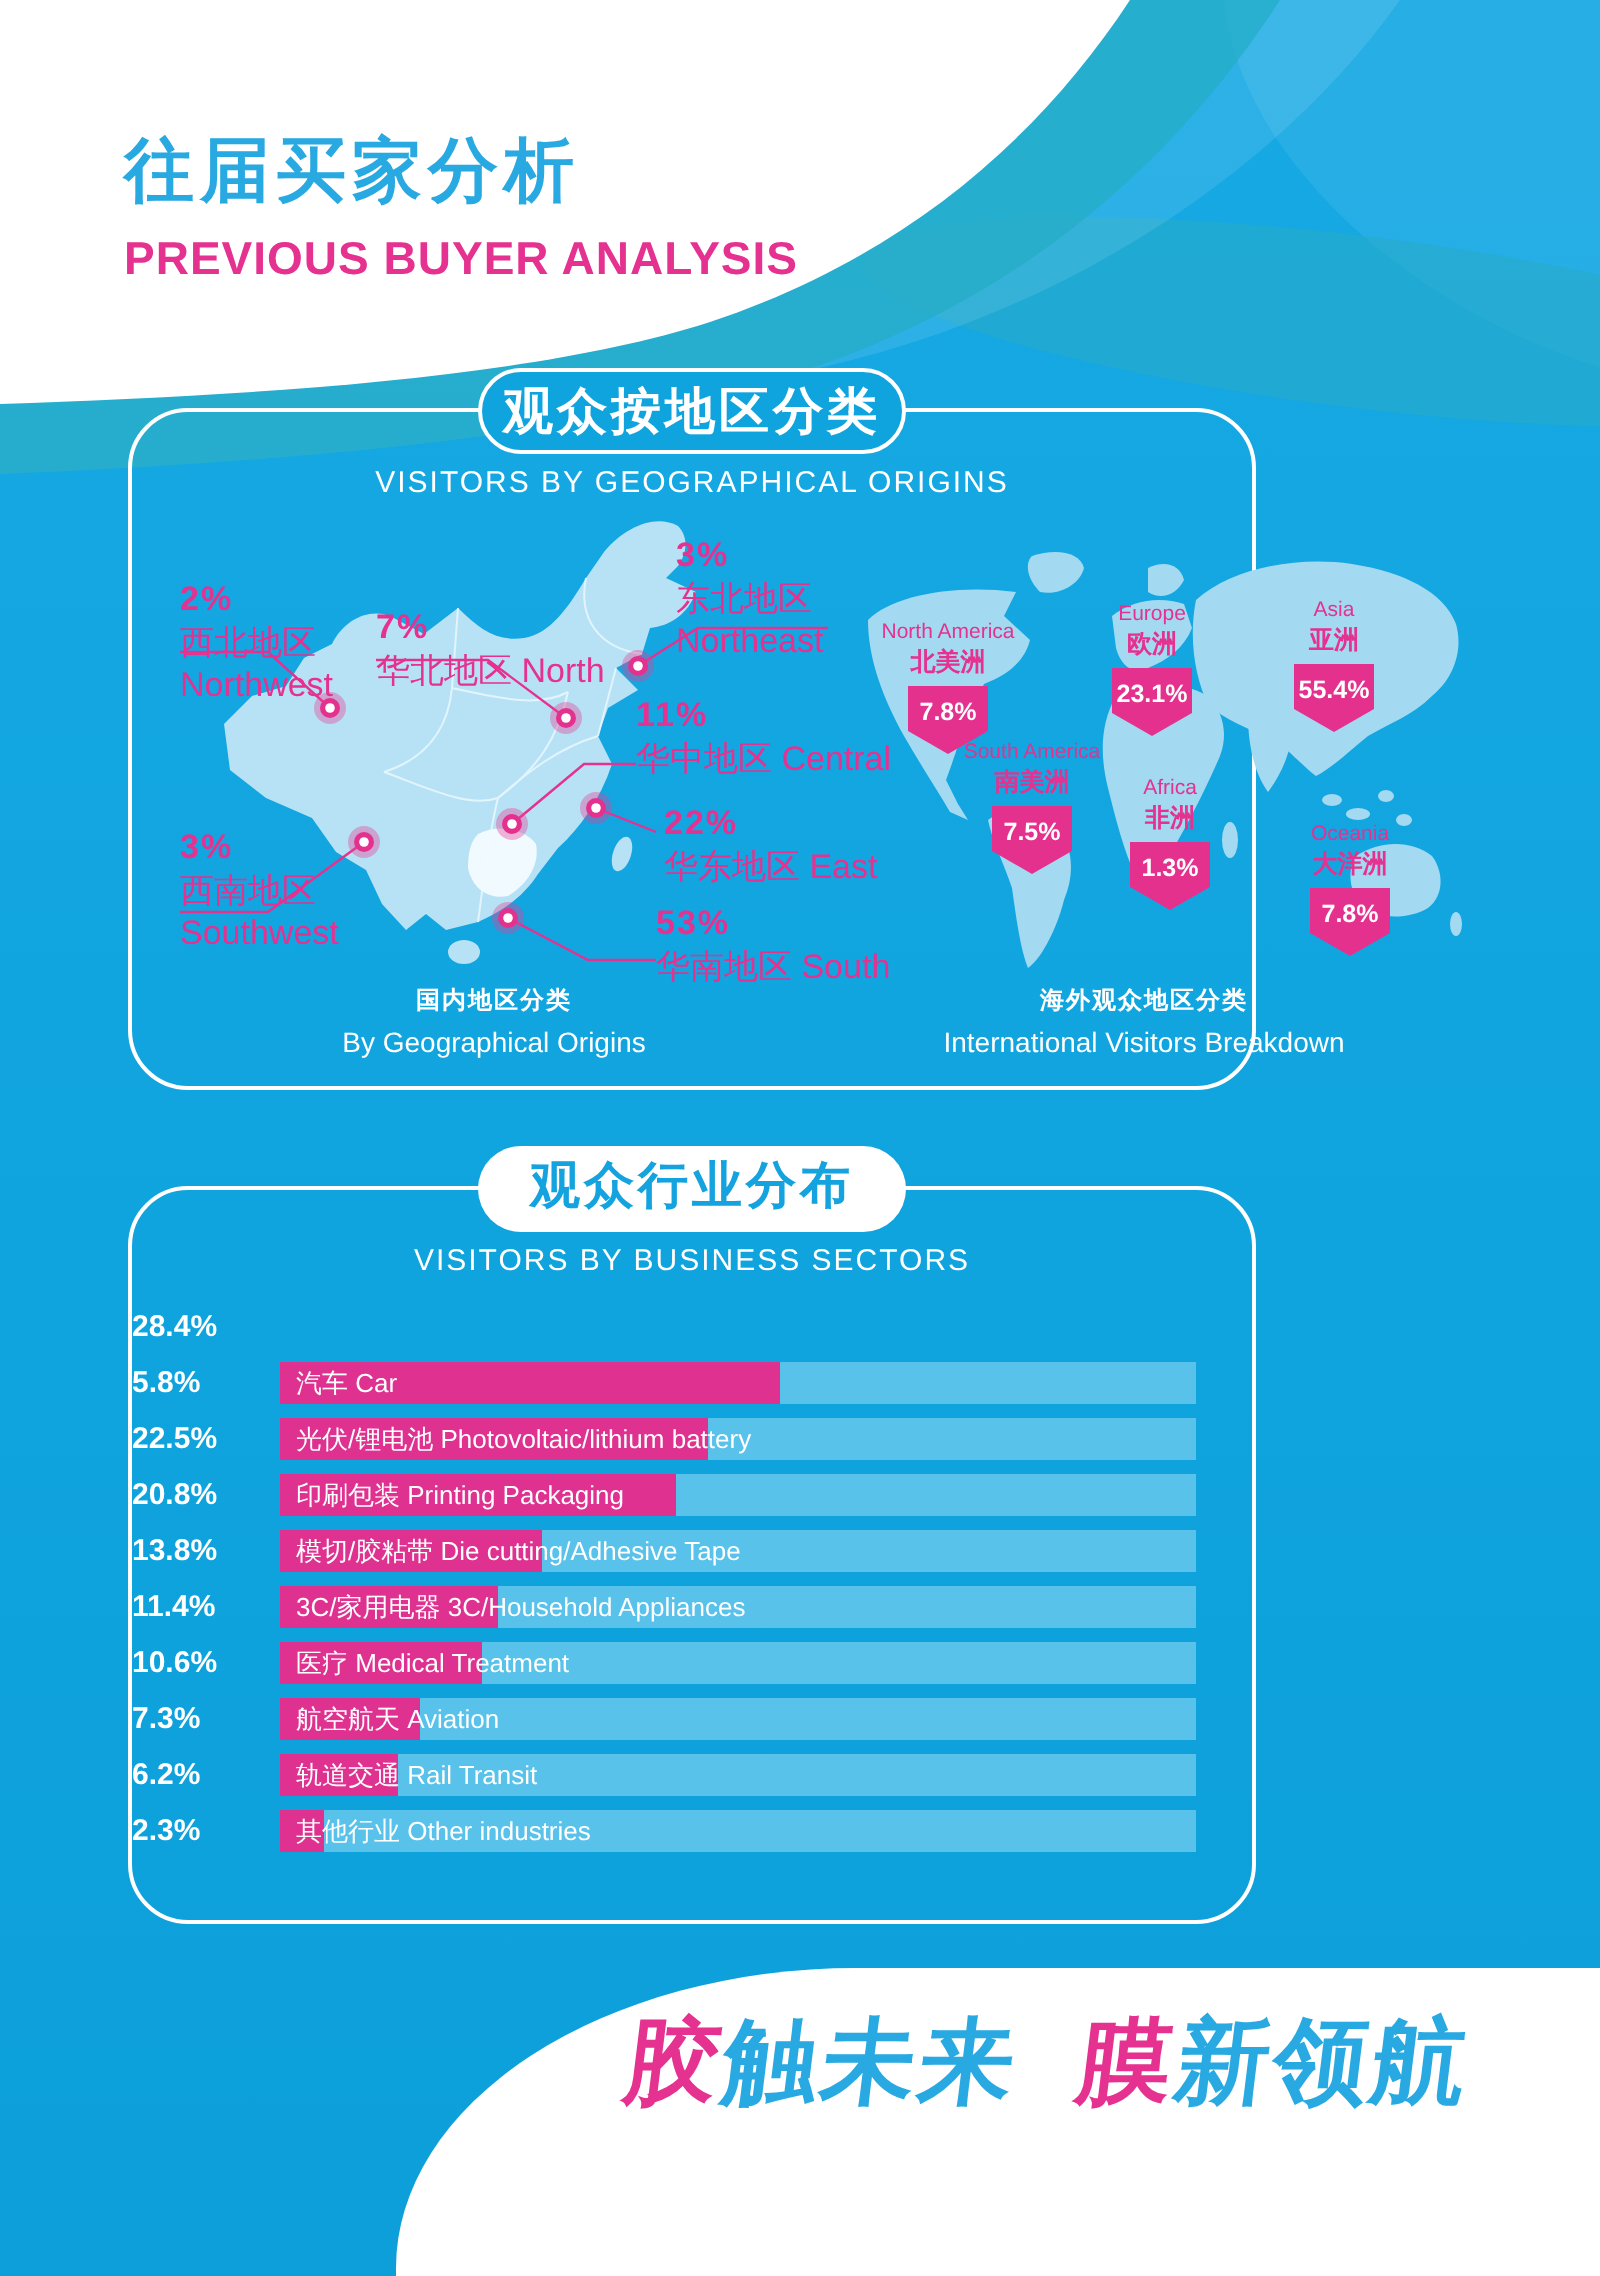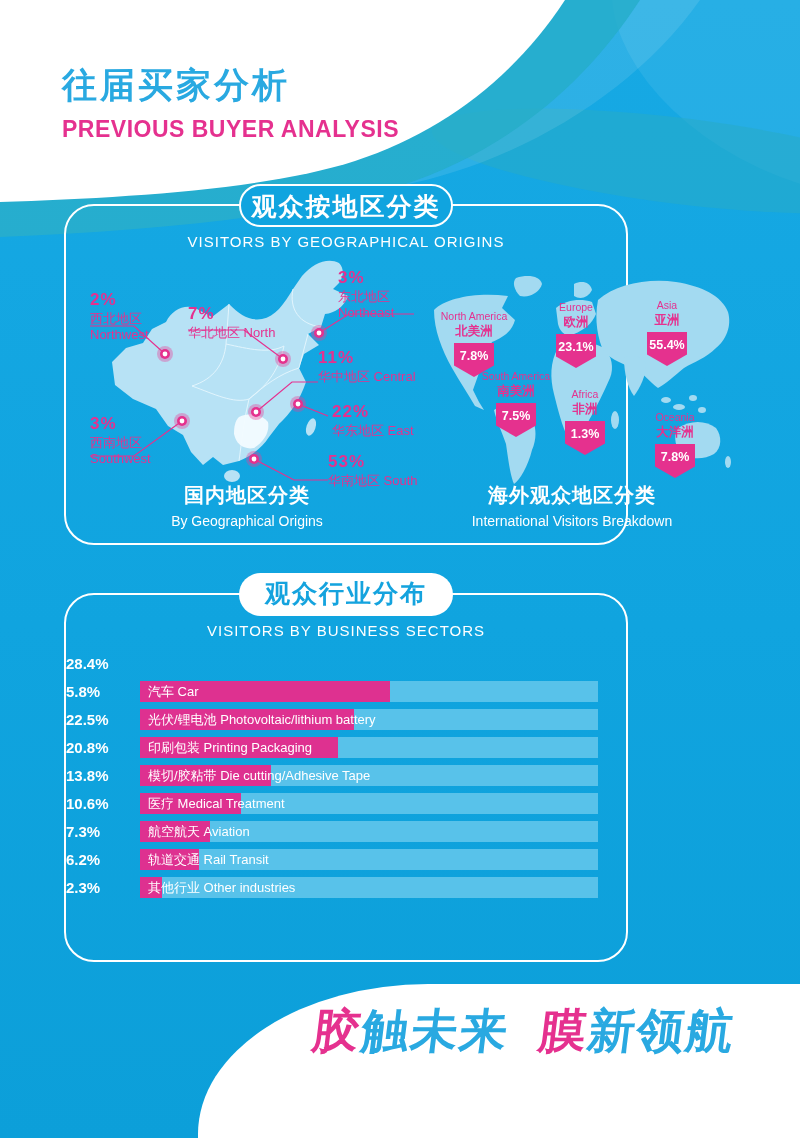--- a/index.html
+++ b/index.html
@@ -28,29 +28,29 @@
     font-size:25px; font-weight:bold; line-height:41px; letter-spacing:2px; }
   .pill-outline { border:2px solid #fff; background:#10A4DF; color:#fff; }
   .pill-solid { background:#fff; color:#14A3DE; }
   .panel-sub { text-align:center; padding-top:27px; color:#fff; font-size:15px; letter-spacing:1px; }
   
   .china-wrap { position:absolute; left:-2px; top:48px; width:362px; height:236px; }
   .world-wrap { position:absolute; left:350px; top:64px; width:330px; height:220px; }
   .map-svg { position:absolute; left:0; top:0; }
   .cn-label { position:absolute; color:#E5318F; line-height:1.15; }
   .cn-label .pct { font-size:17px; font-weight:bold; letter-spacing:1px; }
-  .cn-label .ln { font-size:13px; margin-top:2px; white-space:nowrap; }
+  .cn-label .ln { font-size:17px; margin-top:2px; white-space:nowrap; }
   .w-label { position:absolute; width:84px; text-align:center; color:#E5318F; }
   .w-label .en { font-size:10.5px; white-space:nowrap; }
   .w-label .zh { font-size:12.5px; font-weight:bold; margin-top:1px; }
   .badge { width:40px; height:34px; margin:3px auto 0; background:#E5318E;
     clip-path:polygon(0 0,100% 0,100% 66%,50% 100%,0 66%);
     color:#fff; font-size:12.5px; font-weight:bold; text-align:center; line-height:26px; }
   .caption { position:absolute; bottom:14px; text-align:center; color:#fff; }
-  .caption .zh { font-size:20px; font-weight:bold; letter-spacing:1px; }
+  .caption .zh { font-size:12px; font-weight:bold; letter-spacing:1px; }
   .caption .en { font-size:14px; margin-top:4px; }
   .caption-left { left:36px; width:290px; }
   .caption-right { left:356px; width:300px; }
   
   .bars { position:absolute; left:0; right:28px; top:58px; }
   .bar-row { display:grid; grid-template-columns:66px 1fr; column-gap:8px;
     align-items:center; height:21px; margin-bottom:7px; }
   .bar-pct { text-align:left; color:#fff; font-size:15px; font-weight:bold; }
   .bar-track { position:relative; height:21px; background:#58C2EA; }
   .bar-fill { position:absolute; left:0; top:0; height:100%; background:#DE3190; }
@@ -293,20 +293,27 @@
   </div>
 
   <div class="bar-row">
     <div class="bar-pct">13.8%</div>
     <div class="bar-track">
       <div class="bar-fill" style="width: 28.7%;"></div>
       <div class="bar-label">模切/胶粘带 Die cutting/Adhesive Tape</div>
     </div>
   </div>
 
+  <div class="bar-row">
+    <div class="bar-pct">11.4%</div>
+    <div class="bar-track">
+      <div class="bar-fill" style="width: 23.7%;"></div>
+      <div class="bar-label">3C/家用电器 3C/Household Appliances</div>
+    </div>
+  </div>
 
   <div class="bar-row">
     <div class="bar-pct">10.6%</div>
     <div class="bar-track">
       <div class="bar-fill" style="width: 22%;"></div>
       <div class="bar-label">医疗 Medical Treatment</div>
     </div>
   </div>
 
   <div class="bar-row">

